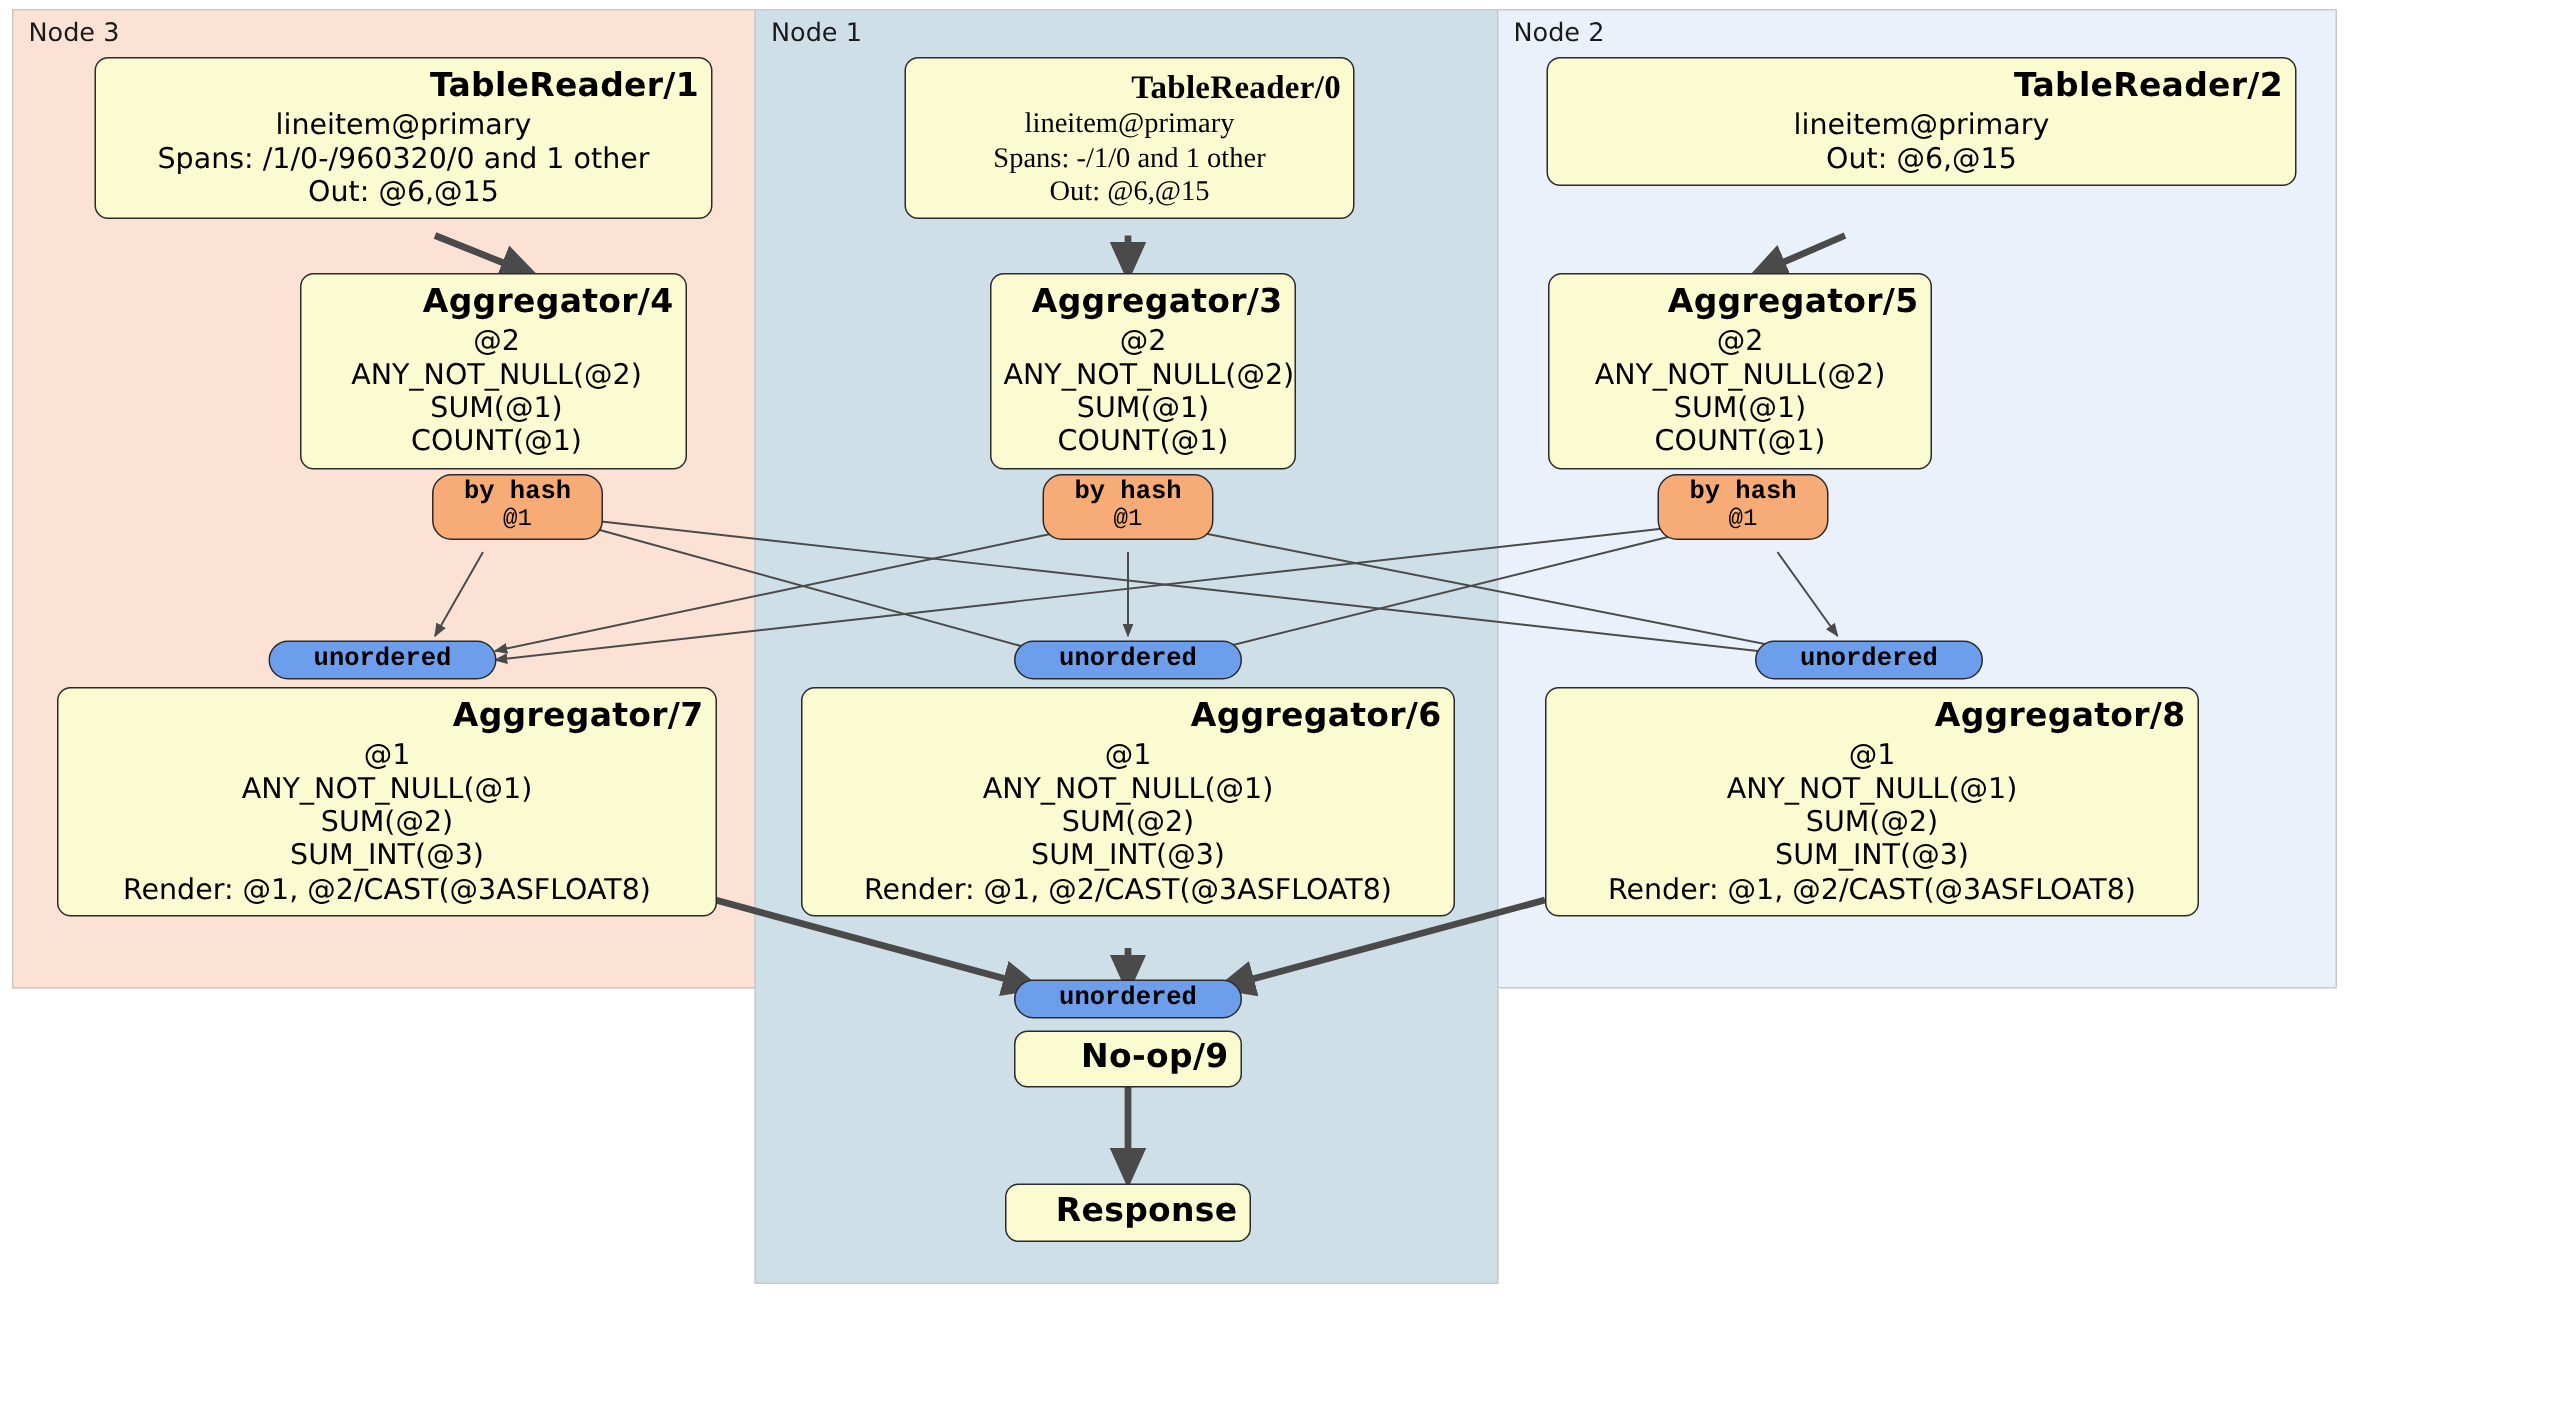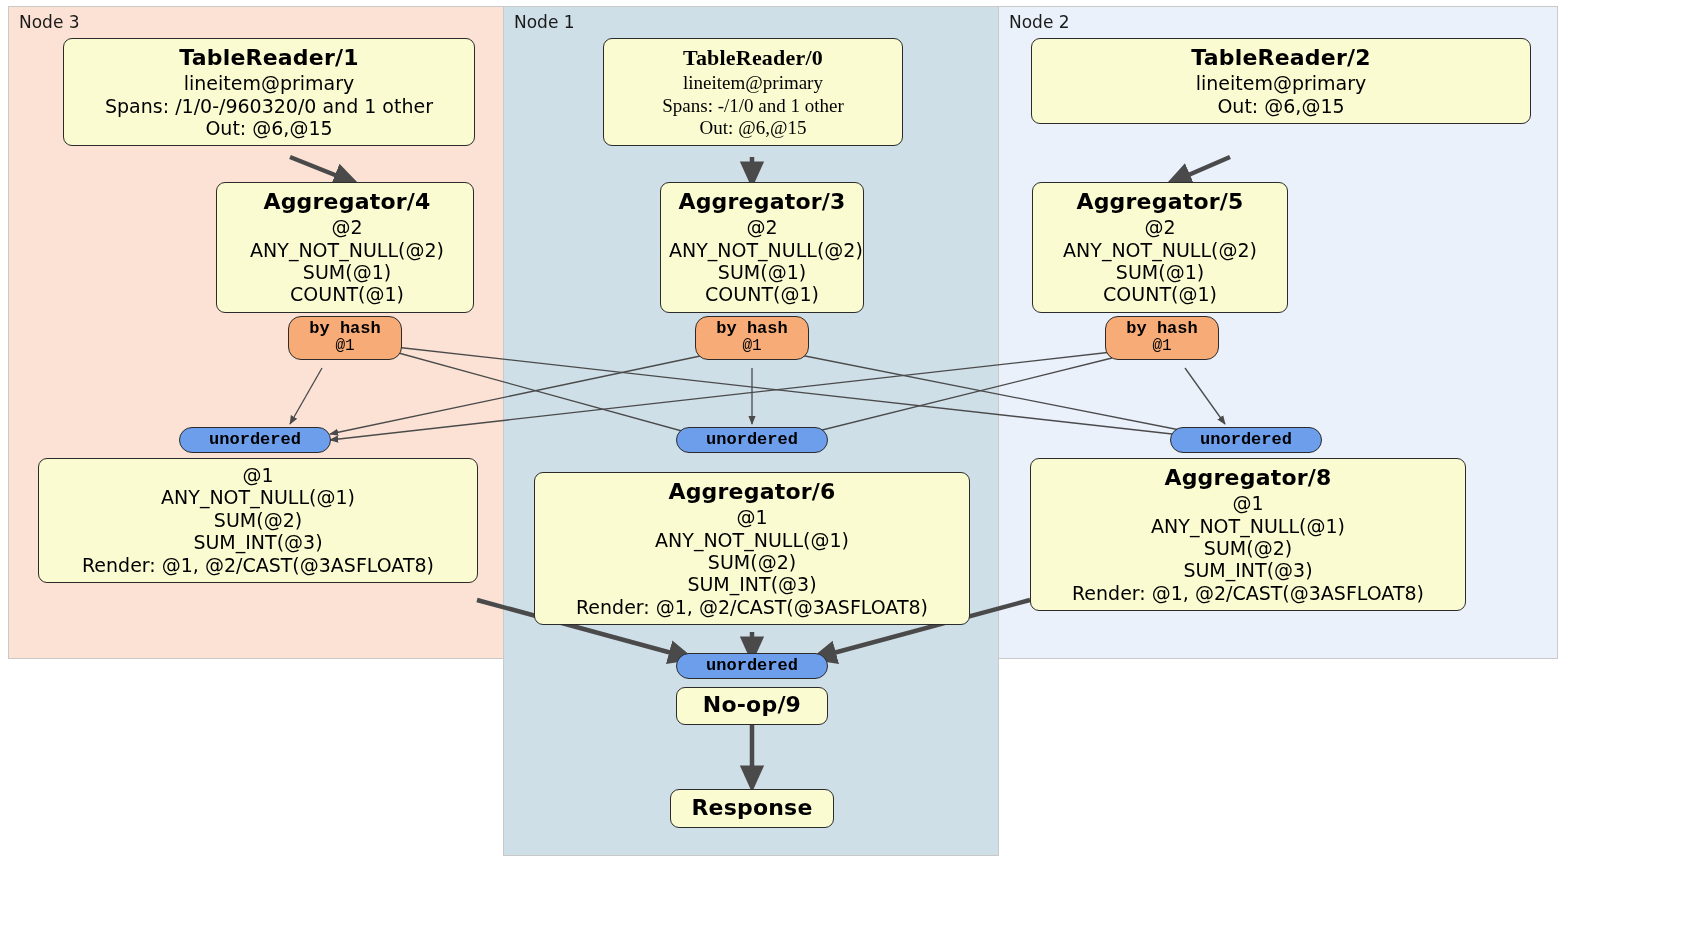--- a/index.html
+++ b/index.html
@@ -54,20 +54,21 @@
     font-size: 19px;
     color: #000;
     line-height: 1.18;
     white-space: nowrap;
   }
   .proc .ttl {
     font-weight: bold;
     font-size: 22px;
     letter-spacing: 0.2px;
     line-height: 1.28;
+    text-align: right;
   }
   .proc .ln { font-size: 19px; }
 
   
   .pill {
     position: absolute;
     box-sizing: border-box;
     border: 1.6px solid #2b2b2b;
     border-radius: 13px;
     text-align: center;
@@ -148,21 +149,21 @@
     <div class="ln">Spans: -/1/0 and 1 other</div>
     <div class="ln">Out: @6,@15</div>
   </div>
 
   <div class="proc" id="tr2" style="left:1031px; top:38px; width:500px;">
     <div class="ttl">TableReader/2</div>
     <div class="ln">lineitem@primary</div>
     <div class="ln">Out: @6,@15</div>
   </div>
 
-  <div class="proc" id="agg4" style="left:216px; top:182px; width:258px;padding-left:12px;">
+  <div class="proc" id="agg4" style="left:200px; top:182px; width:258px;padding-left:12px;">
     <div class="ttl">Aggregator/4</div>
     <div class="ln">@2</div>
     <div class="ln">ANY_NOT_NULL(@2)</div>
     <div class="ln">SUM(@1)</div>
     <div class="ln">COUNT(@1)</div>
   </div>
 
   <div class="proc" id="agg3" style="left:660px; top:182px; width:204px;">
     <div class="ttl">Aggregator/3</div>
     <div class="ln">@2</div>
@@ -196,28 +197,29 @@
     <div class="p1">unordered</div>
   </div>
   <div class="pill unordered" id="un6" style="left:676px; top:427px; width:152px;">
     <div class="p1">unordered</div>
   </div>
   <div class="pill unordered" id="un8" style="left:1170px; top:427px; width:152px;">
     <div class="p1">unordered</div>
   </div>
 
   <div class="proc" id="agg7" style="left:38px; top:458px; width:440px;">
+    <div class="ttl">Aggregator/7</div>
     <div class="ln">@1</div>
     <div class="ln">ANY_NOT_NULL(@1)</div>
     <div class="ln">SUM(@2)</div>
     <div class="ln">SUM_INT(@3)</div>
     <div class="ln">Render: @1, @2/CAST(@3ASFLOAT8)</div>
   </div>
 
-  <div class="proc" id="agg6" style="left:534px; top:472px; width:436px;">
+  <div class="proc" id="agg6" style="left:534px; top:458px; width:436px;">
     <div class="ttl">Aggregator/6</div>
     <div class="ln">@1</div>
     <div class="ln">ANY_NOT_NULL(@1)</div>
     <div class="ln">SUM(@2)</div>
     <div class="ln">SUM_INT(@3)</div>
     <div class="ln">Render: @1, @2/CAST(@3ASFLOAT8)</div>
   </div>
 
   <div class="proc" id="agg8" style="left:1030px; top:458px; width:436px;">
     <div class="ttl">Aggregator/8</div>

